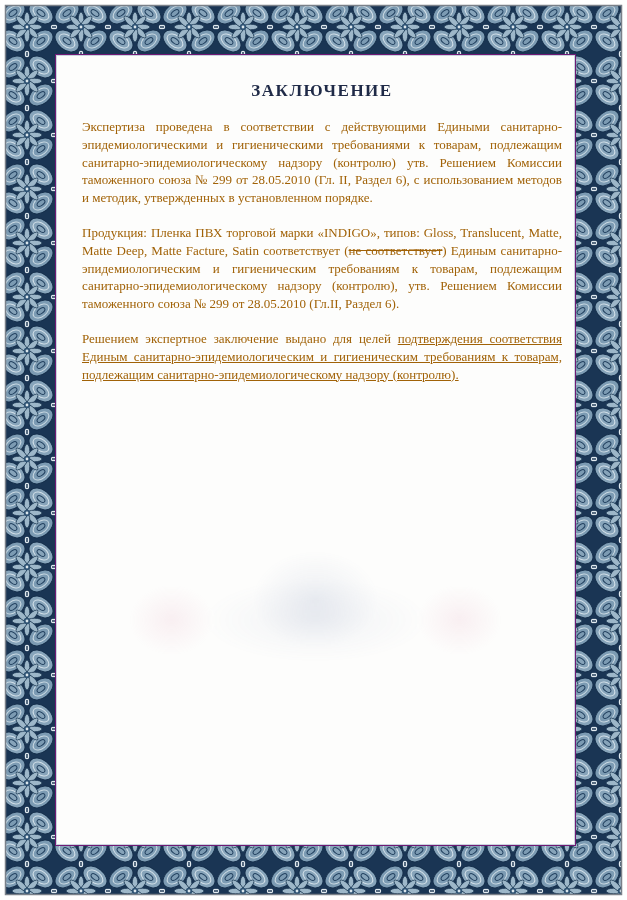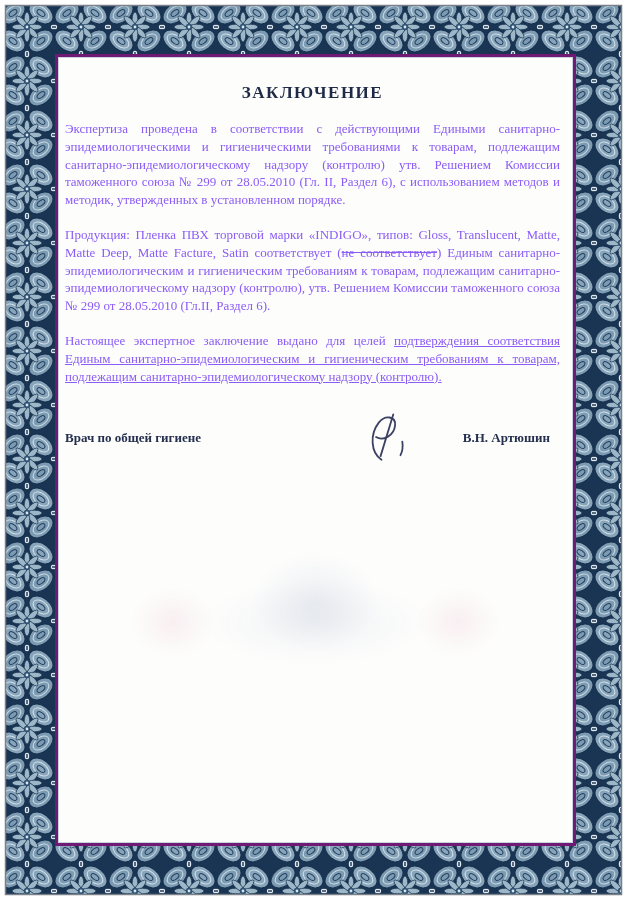--- a/index.html
+++ b/index.html
@@ -10,42 +10,42 @@
     background: #ffffff;
     overflow: hidden;
     font-family: "Liberation Serif", "DejaVu Serif", serif;
   }
   .border-svg { position: absolute; left: 0; top: 0; width: 627px; height: 900px; display: block; }
 
   .sheet {
     position: absolute;
     left: 55px; top: 54px; right: 51px; bottom: 54px;
     background: #fdfdfc;
-    border: 3px solid #701a75;
+    border: 1px solid #701a75;
     box-shadow: inset 0 0 0 1px #c9d4dd;
-    padding: 26px 13px 0 7px;
+    padding: 26px 13px 0 26px;
     box-sizing: border-box;
     color: #25304e;
   }
 
   .doc-title {
     margin: 0 0 17px 0;
     text-align: center;
     font-size: 17px;
     font-weight: bold;
     letter-spacing: 1.5px;
     color: #1f2a47;
   }
 
   .para {
     margin: 0 0 17px 0;
     font-size: 13px;
     line-height: 1.37;
     text-align: justify;
-    color: #8b5cf6;
+    color: #a16207;
   }
   .b { font-weight: normal; }
   .strike { font-weight: normal; text-decoration: line-through; }
   .emph { font-weight: normal; text-decoration: underline; }
 
   .sig-row {
     display: flex;
     align-items: center;
     margin-top: 24px;
   }
@@ -125,29 +125,18 @@
   </svg>
 
   <div class="sheet">
 
     <h1 class="doc-title">ЗАКЛЮЧЕНИЕ</h1>
 
     <p class="para"><span>Экспертиза проведена в соответствии с действующими Едиными санитарно-эпидемиологическими и гигиеническими требованиями к товарам, подлежащим санитарно-эпидемиологическому надзору (контролю) утв. Решением Комиссии таможенного союза № 299 от 28.05.2010 (Гл. II, Раздел 6), с использованием методов и методик, утвержденных в установленном порядке.</span></p>
 
     <p class="para"><span class="b">Продукция:</span><span> Пленка ПВХ торговой марки «INDIGO», типов: Gloss, Translucent, Matte, Matte Deep, Matte Facture, Satin </span><span class="b">соответствует (</span><span class="strike">не соответствует</span><span class="b">)</span><span> Единым санитарно-эпидемиологическим и гигиеническим требованиям к товарам, подлежащим санитарно-эпидемиологическому надзору (контролю), утв. Решением Комиссии таможенного союза № 299 от 28.05.2010 (Гл.II, Раздел 6).</span></p>
 
-    <p class="para"><span>Настоящее экспертное заключение выдано для целей </span><span class="emph">подтверждения соответствия Единым санитарно-эпидемиологическим и гигиеническим требованиям к товарам, подлежащим санитарно-эпидемиологическому надзору (контролю).</span></p>
+    <p class="para"><span>Решением экспертное заключение выдано для целей </span><span class="emph">подтверждения соответствия Единым санитарно-эпидемиологическим и гигиеническим требованиям к товарам, подлежащим санитарно-эпидемиологическому надзору (контролю).</span></p>
 
-    <div class="sig-row">
-      <span class="sig-role">Врач по общей гигиене</span>
-      <svg class="sig-mark" viewBox="0 0 64 64" xmlns="http://www.w3.org/2000/svg" aria-hidden="true">
-        <g fill="none" stroke="#3d4263" stroke-width="2" stroke-linecap="round">
-          <path d="M27 56 C15 48 14 28 24 15 C31 6 43 8 42 18 C41 29 29 36 21 31"></path>
-          <path d="M40 6 L26 52"></path>
-          <path d="M50 36 C51 42 50 47 48 51"></path>
-        </g>
-      </svg>
-      <span class="sig-name">В.Н. Артюшин</span>
-    </div>
 
     <div class="watermark"></div>
   </div>
 </div>
 
 </body></html>

